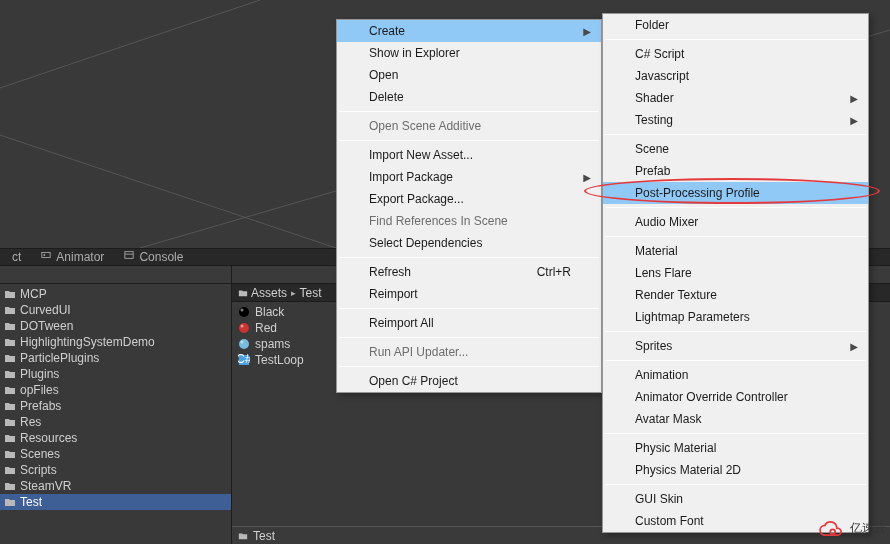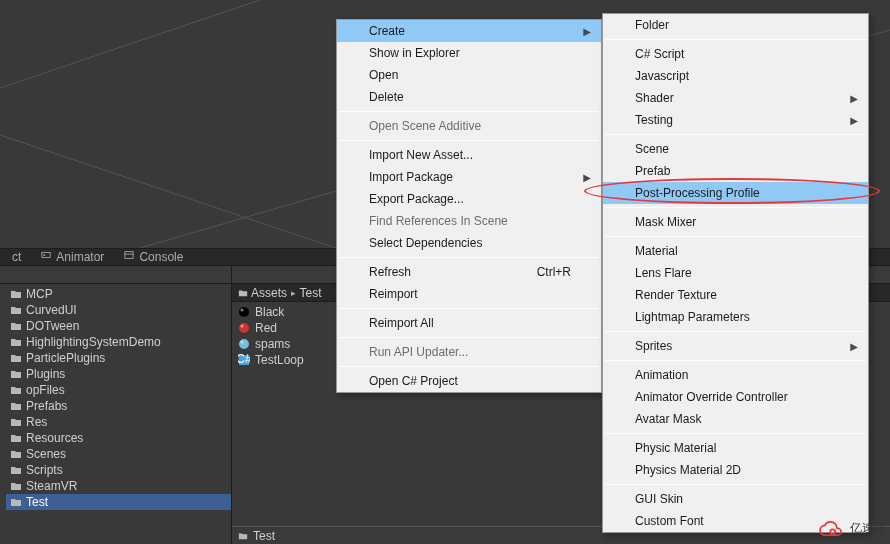--- a/index.html
+++ b/index.html
@@ -11,21 +11,21 @@
 .tab-bar { position: absolute; left: 0; top: 248px; width: 890px; height: 18px; background: #282828; display: flex; align-items: center; border-top: 1px solid #1c1c1c; border-bottom: 1px solid #1c1c1c; }
 .tab-item { display: flex; align-items: flex-start; gap: 5px; color: #acacac; padding: 0 10px; cursor: default; }
 .tab-item.first { margin-left: 2px; }
 .tab-icon { width: 10px; height: 10px; }
 
 .panel-row { position: absolute; left: 0; top: 266px; width: 890px; height: 278px; display: flex; background: #393939; }
 .hierarchy-panel { width: 232px; background: #393939; border-right: 1px solid #1c1c1c; }
 .project-panel { flex: 1; background: #393939; display: flex; flex-direction: column; }
 
 .header-bar { height: 18px; background: #3a3a3a; border-bottom: 1px solid #1c1c1c; }
-.tree-content { padding-top: 2px; padding-left: 6px; }
+.tree-content { padding-top: 2px; }
 .tree-row { display: flex; align-items: center; height: 16px; color: #cfcfcf; padding-left: 4px; gap: 4px; }
 .tree-row.selected { background: #3e5f96; color: #fff; }
 .tree-icon { width: 12px; height: 12px; }
 
 .breadcrumb-bar { height: 18px; background: #282828; border-bottom: 1px solid #1c1c1c; display: flex; align-items: center; padding-left: 6px; gap: 3px; color: #cfcfcf; }
 .bc-icon { width: 10px; height: 10px; }
 .bc-arrow { font-size: 9px; color: #b0b0b0; padding: 0 1px; }
 
 .asset-list { flex: 1; padding-top: 2px; }
 .asset-row { display: flex; align-items: center; height: 16px; padding-left: 6px; gap: 5px; color: #cfcfcf; }
@@ -309,21 +309,21 @@
       <span>Scene</span>
     </div>
     <div class="menu-item">
       <span>Prefab</span>
     </div>
     <div class="menu-item highlight">
       <span>Post-Processing Profile</span>
     </div>
     <div class="menu-sep"></div>
     <div class="menu-item">
-      <span>Mask Mixer</span>
+      <span>Audio Mixer</span>
     </div>
     <div class="menu-sep"></div>
     <div class="menu-item">
       <span>Material</span>
     </div>
     <div class="menu-item">
       <span>Lens Flare</span>
     </div>
     <div class="menu-item">
       <span>Render Texture</span>

